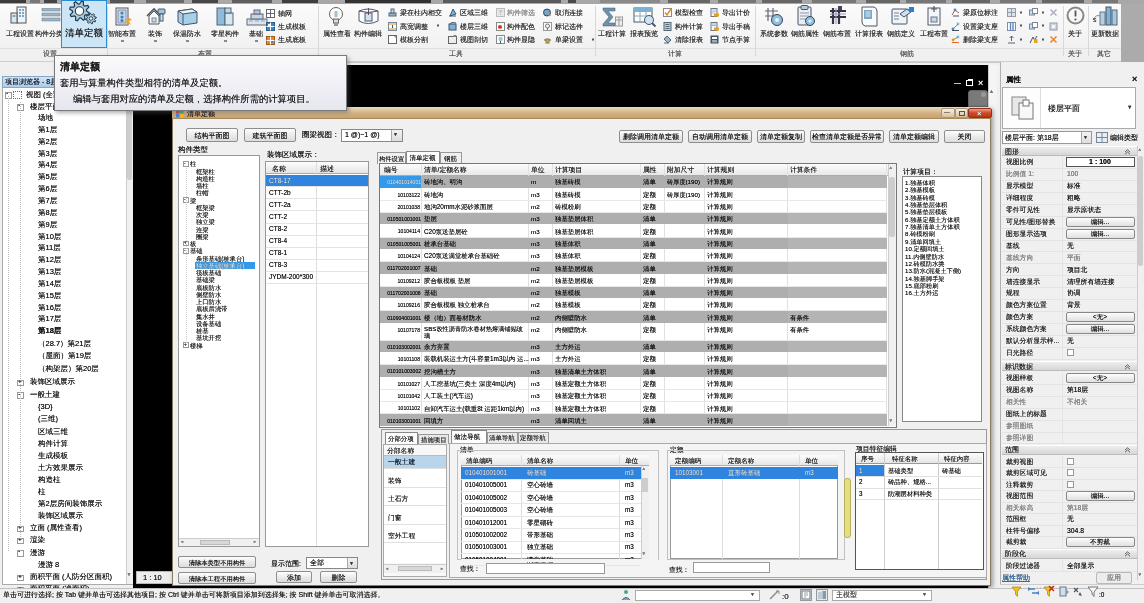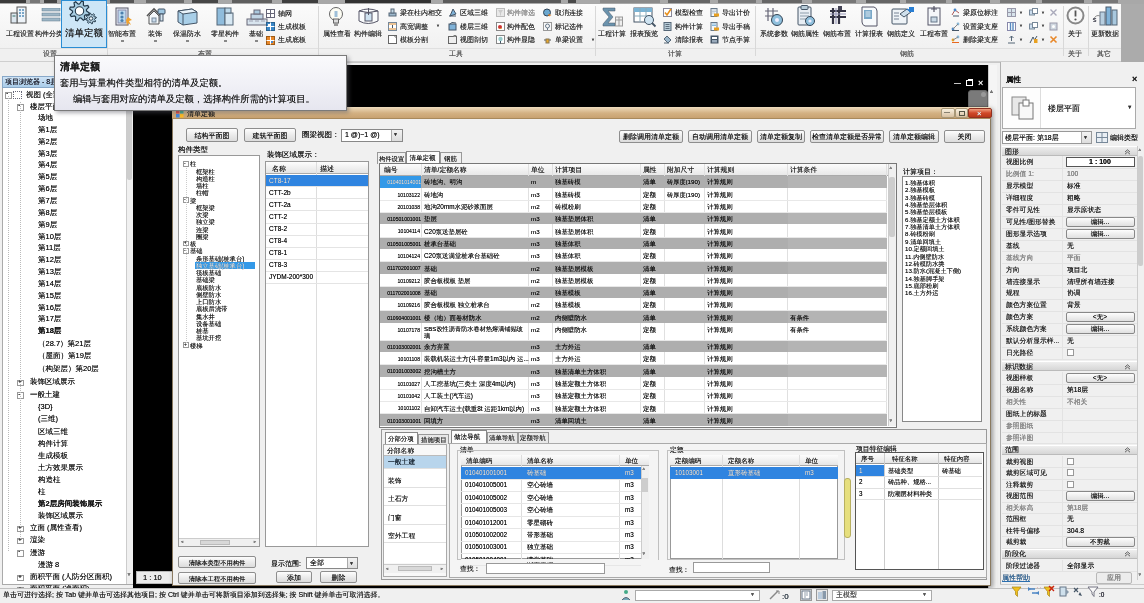--- a/index.html
+++ b/index.html
@@ -425,21 +425,21 @@
 <div style="position:absolute;left:18.2px;top:390.6000000000001px;font-size:6px;line-height:7px;white-space:nowrap;color:#333;font-weight:bold;">-</div>
 <div style="position:absolute;left:30px;top:390.80000000000007px;font-size:7.5px;line-height:8.5px;white-space:nowrap;color:#111;font-weight:normal;">一般土建</div>
 <div style="position:absolute;left:38px;top:403.30000000000007px;font-size:7.5px;line-height:8.5px;white-space:nowrap;color:#111;font-weight:normal;">{3D}</div>
 <div style="position:absolute;left:38px;top:415.4000000000001px;font-size:7.5px;line-height:8.5px;white-space:nowrap;color:#111;font-weight:normal;">(三维)</div>
 <div style="position:absolute;left:38px;top:427.5000000000001px;font-size:7.5px;line-height:8.5px;white-space:nowrap;color:#111;font-weight:normal;">区域三维</div>
 <div style="position:absolute;left:38px;top:439.60000000000014px;font-size:7.5px;line-height:8.5px;white-space:nowrap;color:#111;font-weight:normal;">构件计算</div>
 <div style="position:absolute;left:38px;top:451.70000000000016px;font-size:7.5px;line-height:8.5px;white-space:nowrap;color:#111;font-weight:normal;">生成模板</div>
 <div style="position:absolute;left:38px;top:463.8000000000002px;font-size:7.5px;line-height:8.5px;white-space:nowrap;color:#111;font-weight:normal;">土方效果展示</div>
 <div style="position:absolute;left:38px;top:475.9000000000002px;font-size:7.5px;line-height:8.5px;white-space:nowrap;color:#111;font-weight:normal;">构造柱</div>
 <div style="position:absolute;left:38px;top:488.0000000000002px;font-size:7.5px;line-height:8.5px;white-space:nowrap;color:#111;font-weight:normal;">柱</div>
-<div style="position:absolute;left:38px;top:500.10000000000025px;font-size:7.5px;line-height:8.5px;white-space:nowrap;color:#111;font-weight:bold;">第2层房间装饰展示</div>
+<div style="position:absolute;left:38px;top:500.10000000000025px;font-size:7.5px;line-height:8.5px;white-space:nowrap;color:#111;font-weight:normal;">第2层房间装饰展示</div>
 <div style="position:absolute;left:38px;top:512.2000000000003px;font-size:7.5px;line-height:8.5px;white-space:nowrap;color:#111;font-weight:normal;">装饰区域展示</div>
 <div style="position:absolute;left:17px;top:525.8000000000003px;width:6.5px;height:6.5px;background:#fff;border:1px solid #999;"></div>
 <div style="position:absolute;left:18.2px;top:523.8000000000003px;font-size:6px;line-height:7px;white-space:nowrap;color:#333;font-weight:bold;">+</div>
 <div style="position:absolute;left:30px;top:524.3000000000003px;font-size:7.5px;line-height:8.5px;white-space:nowrap;color:#111;font-weight:normal;">立面 (属性查看)</div>
 <div style="position:absolute;left:17px;top:537.9000000000003px;width:6.5px;height:6.5px;background:#fff;border:1px solid #999;"></div>
 <div style="position:absolute;left:18.2px;top:535.9000000000003px;font-size:6px;line-height:7px;white-space:nowrap;color:#333;font-weight:bold;">+</div>
 <div style="position:absolute;left:30px;top:536.4000000000003px;font-size:7.5px;line-height:8.5px;white-space:nowrap;color:#111;font-weight:normal;">渲染</div>
 <div style="position:absolute;left:17px;top:550.1000000000004px;width:6.5px;height:6.5px;background:#fff;border:1px solid #999;"></div>
 <div style="position:absolute;left:18.2px;top:548.4000000000003px;font-size:6px;line-height:7px;white-space:nowrap;color:#333;font-weight:bold;">-</div>
 <div style="position:absolute;left:30px;top:548.6000000000004px;font-size:7.5px;line-height:8.5px;white-space:nowrap;color:#111;font-weight:normal;">漫游</div>

